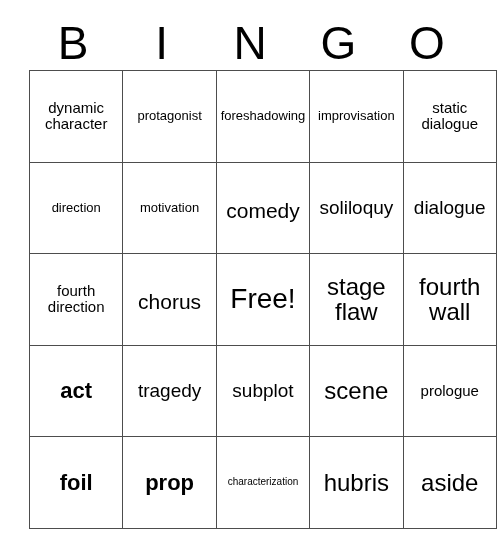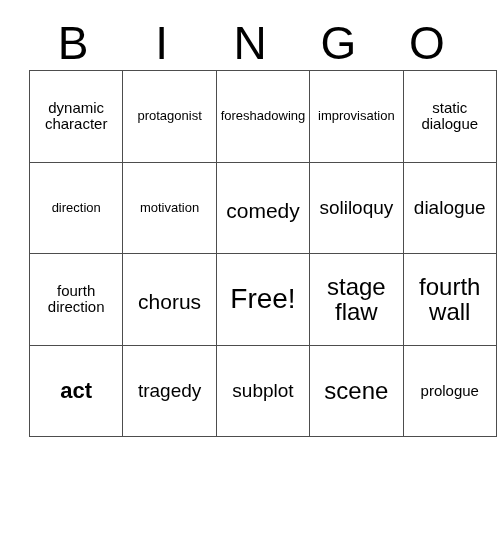--- a/index.html
+++ b/index.html
@@ -150,16 +150,33 @@
         <td>
             <span class="cell-text fs-lg">subplot</span>
           </td>
         <td>
             <span class="cell-text fs-xxl">scene</span>
           </td>
         <td>
             <span class="cell-text fs-md">prologue</span>
           </td>
       </tr>
+      <tr>
+        <td>
+            <span class="cell-text fs-max">foil</span>
+          </td>
+        <td>
+            <span class="cell-text fs-max">prop</span>
+          </td>
+        <td>
+            <span class="cell-text fs-xs">characterization</span>
+          </td>
+        <td>
+            <span class="cell-text fs-xxl">hubris</span>
+          </td>
+        <td>
+            <span class="cell-text fs-xxl">aside</span>
+          </td>
+      </tr>
     </tbody>
   </table>
 
 </div>
 
 </body></html>

